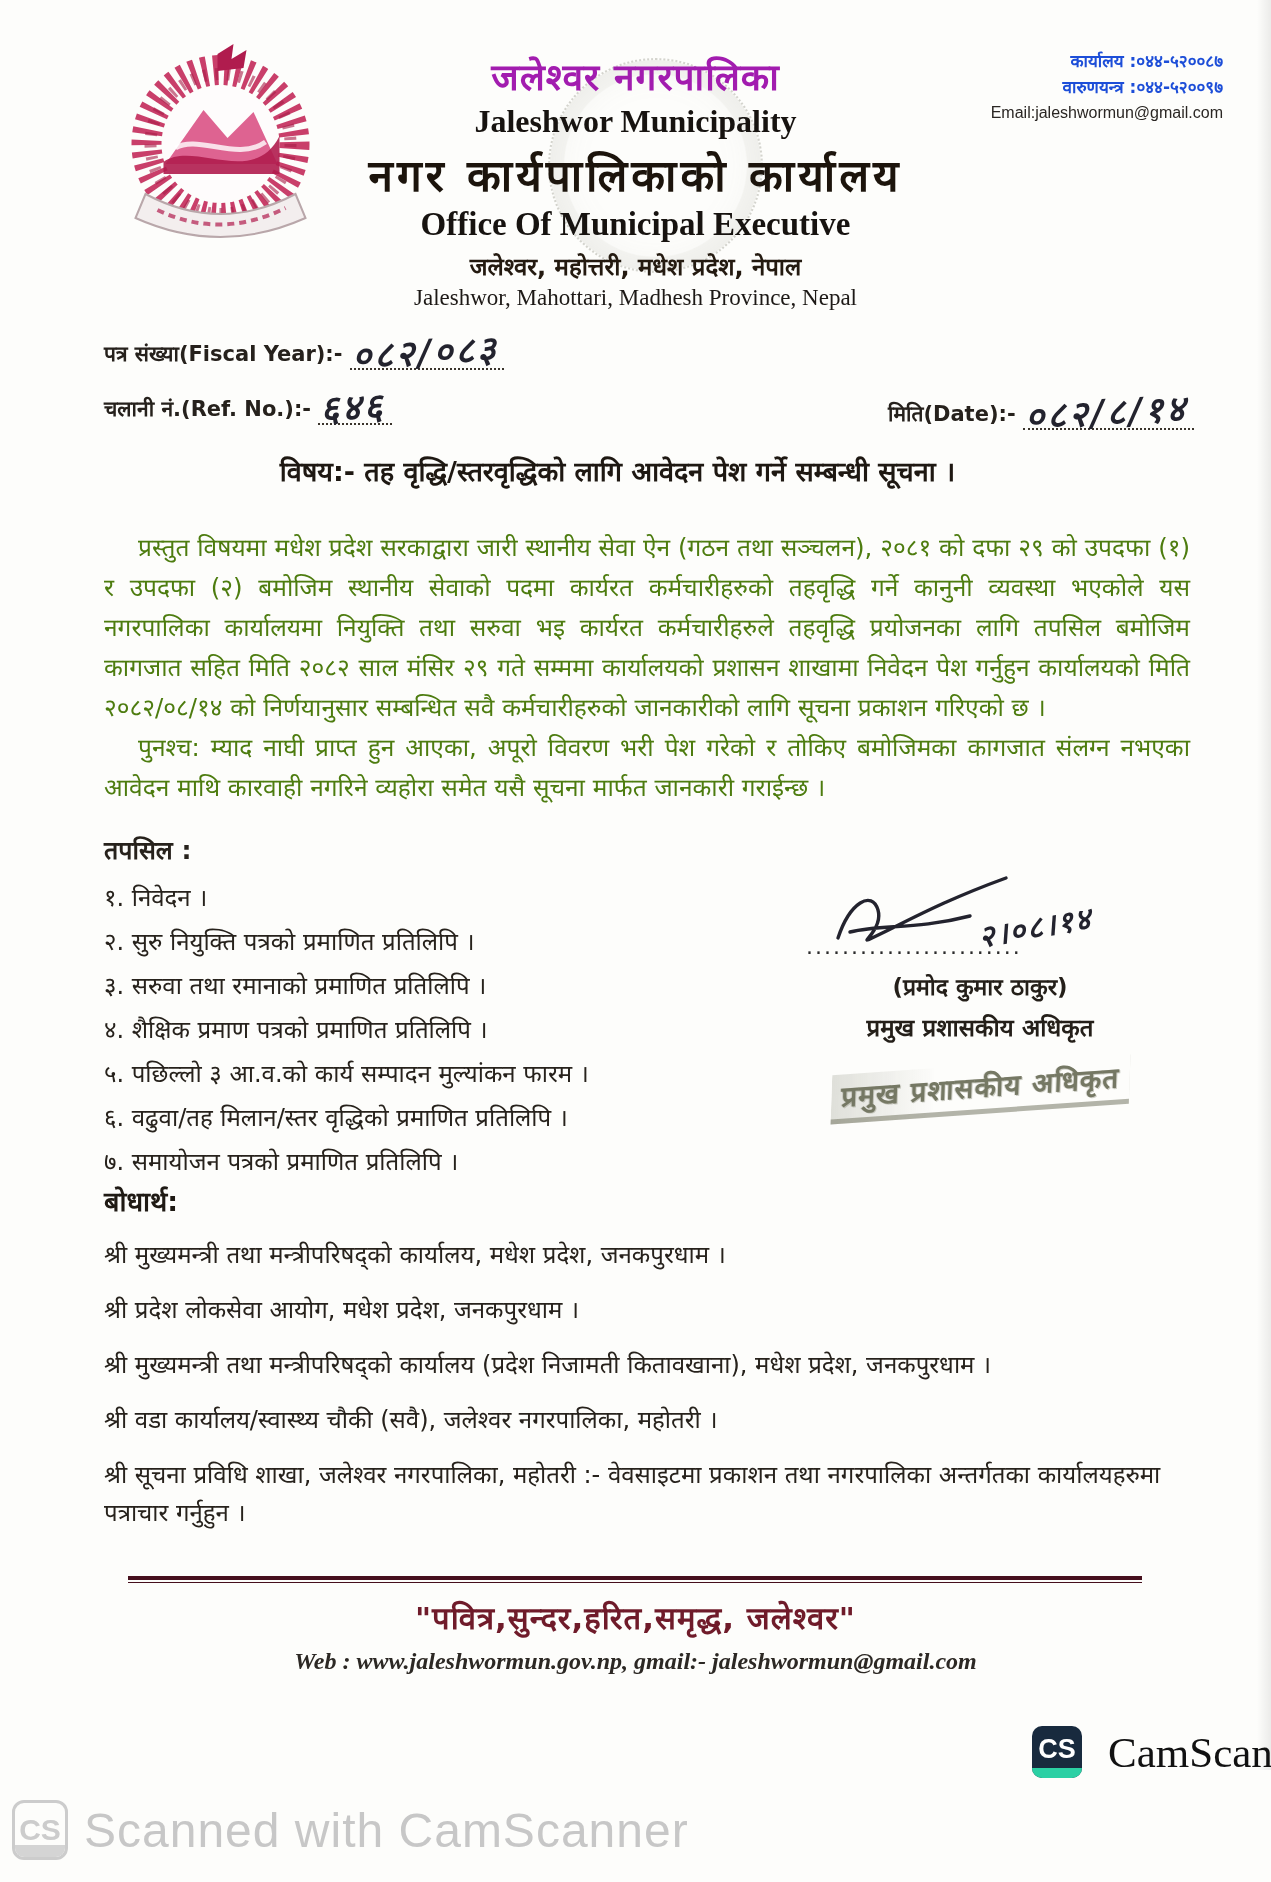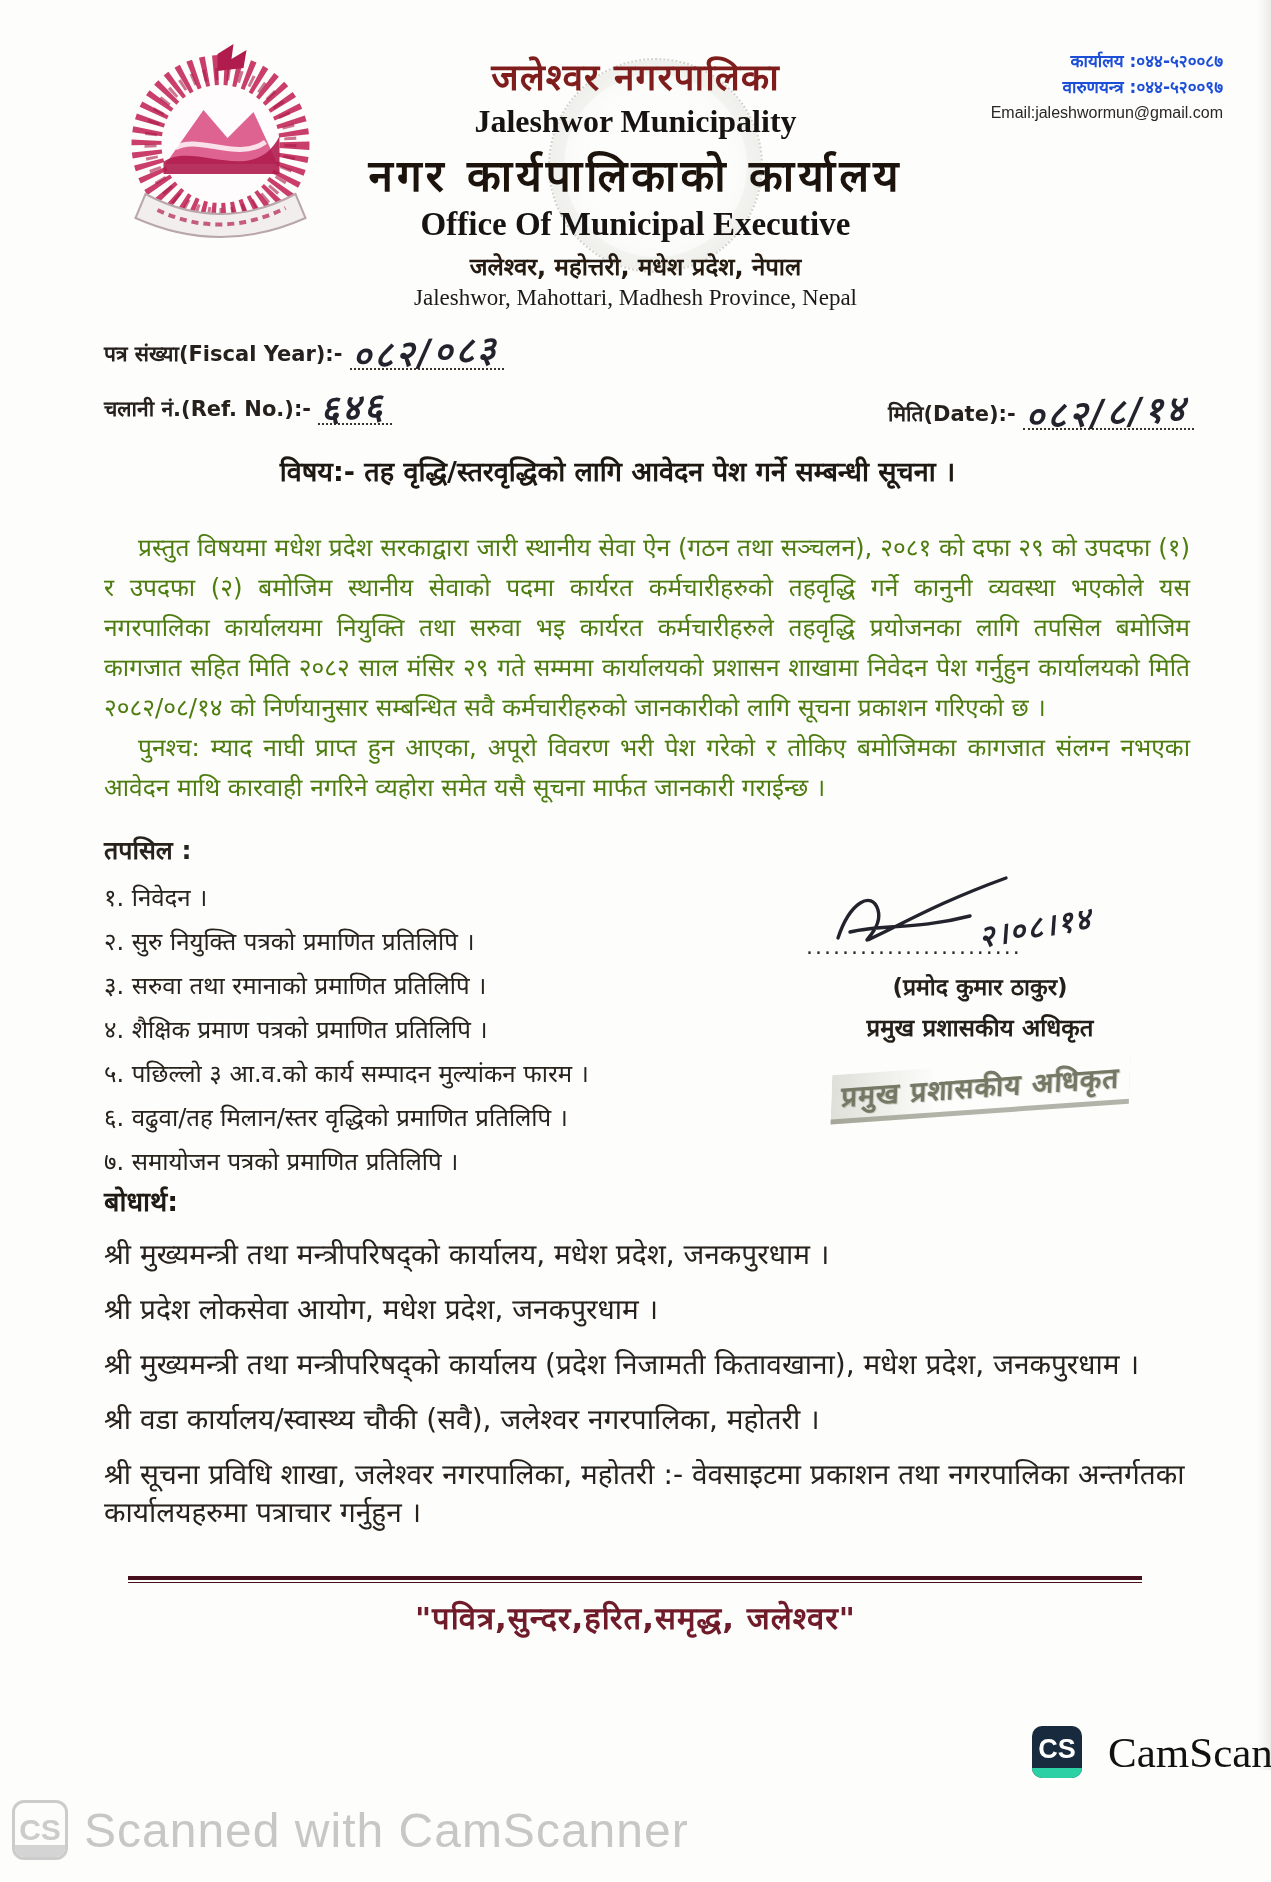--- a/index.html
+++ b/index.html
@@ -8,21 +8,21 @@
   .page {
     position:relative; width:1271px; height:1882px; margin:0 auto;
     background:#fdfdfb; overflow:hidden; color:#26211c;
   }
   .dev  { font-family:"DejaVu Sans", sans-serif; }
   .ser  { font-family:"Liberation Serif", serif; }
 
   
   .emblem { position:absolute; left:110px; top:42px; width:225px; height:245px; }
   .hdr-center { position:absolute; left:0; top:50px; width:1271px; text-align:center; }
-  .hdr-title-np   { font-size:37px; font-weight:bold; letter-spacing:1px; color:#7f1d1d; }
+  .hdr-title-np   { font-size:37px; font-weight:bold; letter-spacing:1px; color:#a21caf; }
   .hdr-title-en   { font-size:32px; font-weight:600; color:#171310; margin-top:2px; }
   .hdr-office-np  { font-size:44px; font-weight:bold; letter-spacing:4px; color:#1c140c; margin-top:4px; }
   .hdr-office-en  { font-size:33px; font-weight:600; color:#171310; margin-top:2px; }
   .hdr-addr-np    { font-size:24px; font-weight:bold; color:#241a10; margin-top:6px; }
   .hdr-addr-en    { font-size:23px; color:#1d1916; margin-top:3px; }
   .hdr-stamp-ghost {
     position:absolute; left:548px; top:58px; width:215px; height:215px; border-radius:50%;
     border:2px dotted rgba(145,145,132,.38);
     box-shadow:inset 0 0 0 14px rgba(160,160,148,.07), inset 0 0 40px rgba(150,150,138,.12);
   }
@@ -65,21 +65,21 @@
     display:inline-block; margin-top:22px; font-size:28px; font-weight:bold; color:#5e614a;
     transform:rotate(-4deg) skewX(-6deg); opacity:.85; letter-spacing:1px;
     border-bottom:5px solid rgba(94,97,74,.55); padding:2px 10px 4px 10px;
     text-shadow:1px 1px 0 rgba(94,97,74,.35), -1px 0 0 rgba(94,97,74,.25);
     background:linear-gradient(90deg, rgba(94,97,74,.22), rgba(94,97,74,0) 35%);
   }
 
   
   .bodh { position:absolute; left:104px; top:1182px; width:1086px; }
   .bodh-h { font-size:27px; font-weight:bold; color:#1f1a14; }
-  .cc .item { font-size:28px; line-height:38px; margin-top:17px; color:#27221c; }
+  .cc .item { font-size:24px; line-height:38px; margin-top:17px; color:#27221c; }
 
   
   .rule { position:absolute; left:128px; top:1576px; width:1014px; height:7px;
           border-top:4px solid #46101d; border-bottom:1px solid #46101d; }
   .slogan { position:absolute; left:0; top:1596px; width:1271px; text-align:center;
             font-size:31px; font-weight:bold; color:#6f1b2a; letter-spacing:1px; }
   .webline { position:absolute; left:0; top:1648px; width:1271px; text-align:center;
              font-family:"Liberation Serif", serif; font-style:italic; font-weight:bold;
              font-size:24px; color:#2c2824; }
 
@@ -186,20 +186,21 @@
       <div class="item dev">श्री मुख्यमन्त्री तथा मन्त्रीपरिषद्को कार्यालय, मधेश प्रदेश, जनकपुरधाम ।</div>
       <div class="item dev">श्री प्रदेश लोकसेवा आयोग, मधेश प्रदेश, जनकपुरधाम ।</div>
       <div class="item dev">श्री मुख्यमन्त्री तथा मन्त्रीपरिषद्को कार्यालय (प्रदेश निजामती कितावखाना), मधेश प्रदेश, जनकपुरधाम ।</div>
       <div class="item dev">श्री वडा कार्यालय/स्वास्थ्य चौकी (सवै), जलेश्वर नगरपालिका, महोतरी ।</div>
       <div class="item dev">श्री सूचना प्रविधि शाखा, जलेश्वर नगरपालिका, महोतरी :- वेवसाइटमा प्रकाशन तथा नगरपालिका अन्तर्गतका कार्यालयहरुमा पत्राचार गर्नुहुन ।</div>
     </div>
   </div>
 
   <div class="rule"></div>
   <div class="slogan dev">"पवित्र,सुन्दर,हरित,समृद्ध, जलेश्वर"</div>
+  <div class="webline">Web : www.jaleshwormun.gov.np, gmail:- jaleshwormun@gmail.com</div>
 
   <div class="cs-brand">
     <div class="cs-badge">
       <span>CS</span>
     </div>
     <div class="cs-text">CamScanner</div>
   </div>
 
   <div class="wm">
     <div class="wm-badge">CS</div>

